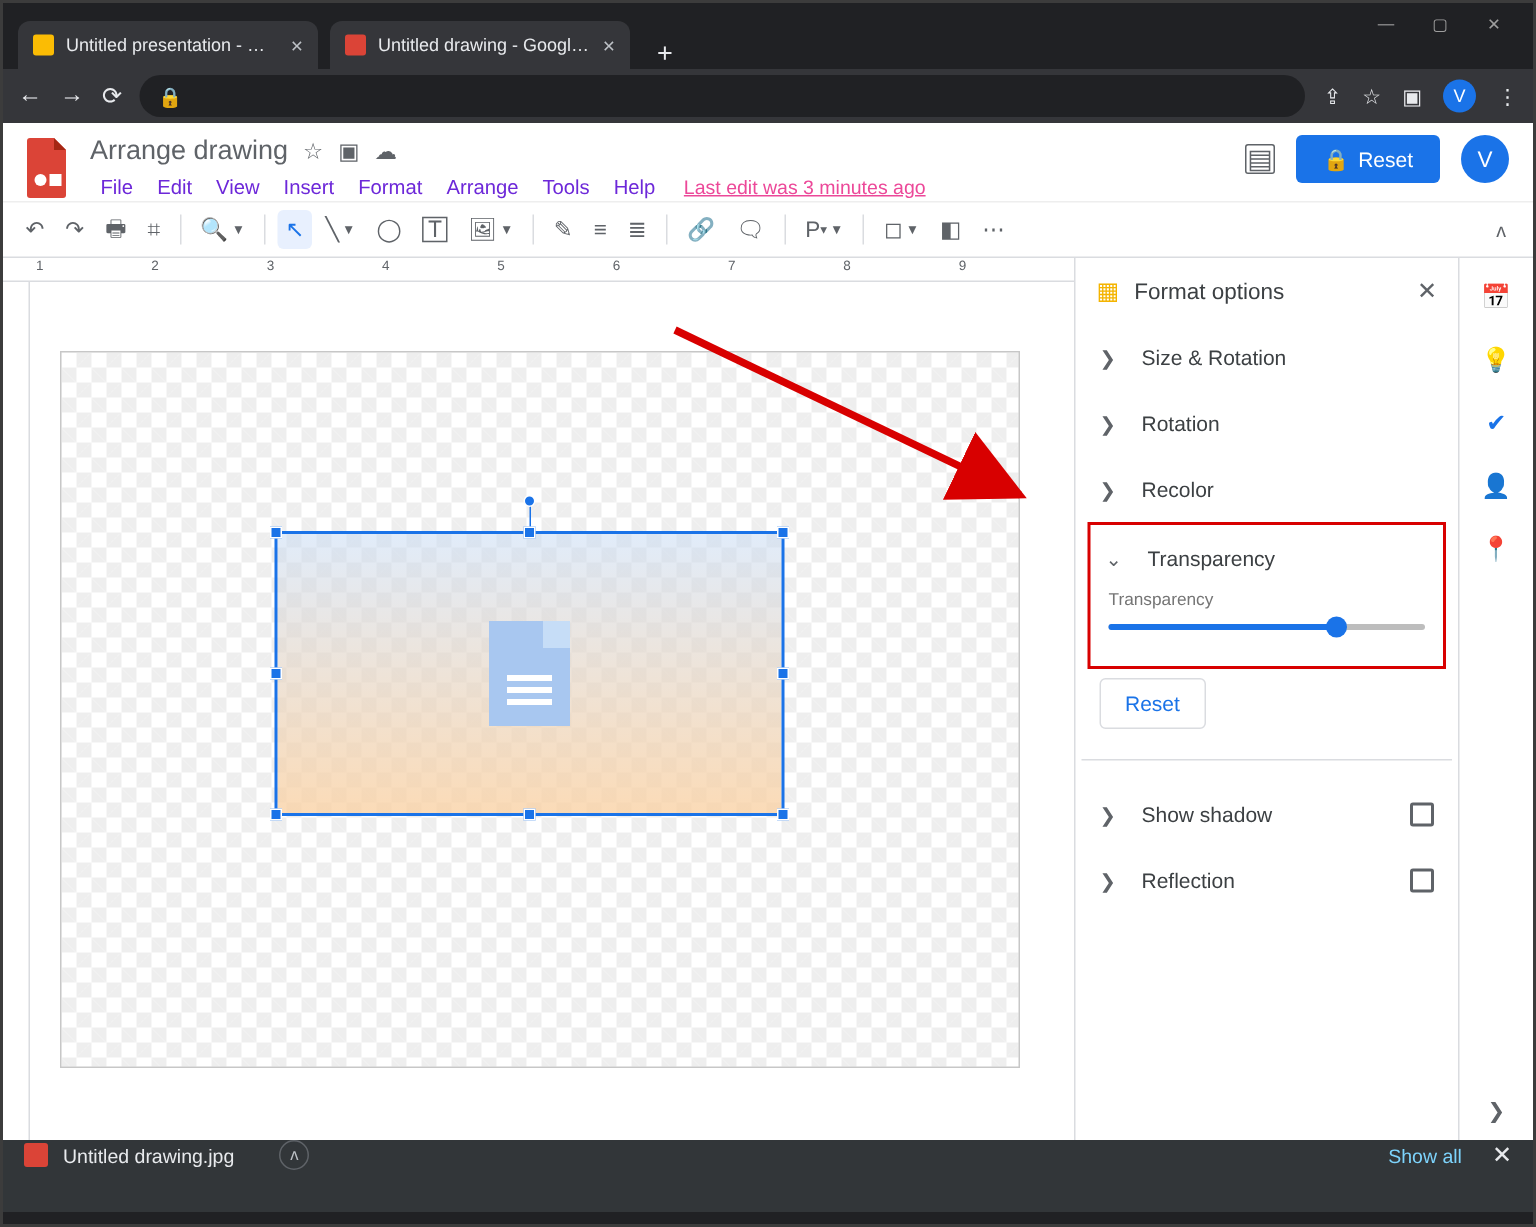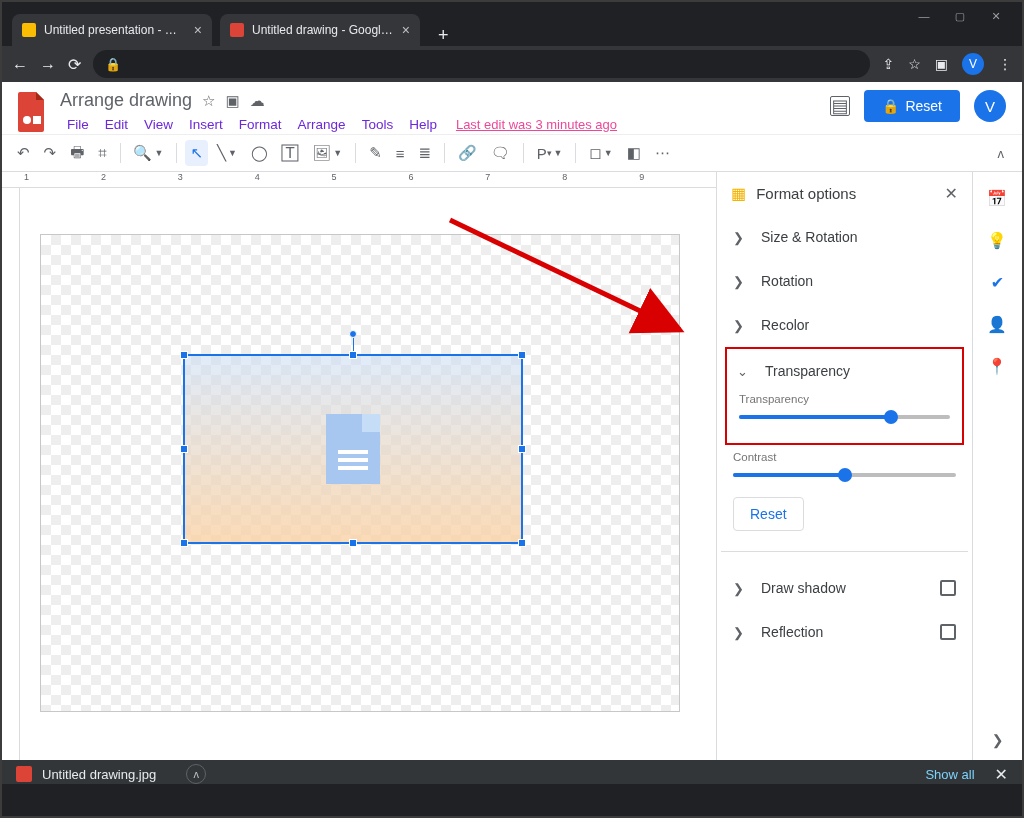--- a/index.html
+++ b/index.html
@@ -108,21 +108,21 @@
   .slider-fill { position:absolute; left:0; top:0; bottom:0; background:#1a73e8; border-radius:2px; }
   .slider-thumb { position:absolute; top:-5px; width:14px; height:14px; border-radius:50%; background:#1a73e8; margin-left:-7px; }
   .reset-btn { margin: 6px 12px; padding: 8px 16px; border:1px solid #dadce0; border-radius:4px; color:#1a73e8; font-size:14px; display:inline-block; }
 
   
   .right-rail { width: 50px; border-left: 1px solid #dadce0; display:flex; flex-direction:column; align-items:center; gap:22px; padding-top:16px; background:#fff; }
   .rail-ico { width:20px; height:20px; display:flex; align-items:center; justify-content:center; font-size:16px; }
   .rail-expand { margin-top:auto; margin-bottom:12px; color:#5f6368; font-size:14px; }
 
   
-  .download-bar { height: 24px; background: #323639; color:#e8eaed; display:flex; align-items:flex-end; padding: 0 14px; font-size:13px; }
+  .download-bar { height: 48px; background: #323639; color:#e8eaed; display:flex; align-items:flex-start; padding: 0 14px; font-size:13px; }
   .dl-item { display:flex; align-items:center; gap:10px; }
   .dl-ico { width:16px; height:16px; background:#db4437; border-radius:2px; }
   .dl-chev { margin-left:20px; color:#bdc1c6; border:1px solid #5f6368; border-radius:50%; width:20px;height:20px; display:flex;align-items:center;justify-content:center; font-size:11px;}
   .dl-right { margin-left:auto; display:flex; align-items:center; gap:20px; }
   .show-all { color:#7dd3fc; }
   .dl-close { color:#e8eaed; font-size:16px; }
 
   
   .fp-body::-webkit-scrollbar{width:10px}.fp-body::-webkit-scrollbar-thumb{background:#dadce0;border-radius:5px}
 </style>
@@ -307,34 +307,27 @@
           </div>
           <div class="slider-group">
             <div class="slider-label">Transparency</div>
             <div class="slider">
               <div class="slider-fill" style="width:72%"></div>
               <div class="slider-thumb" style="left:72%"></div>
             </div>
           </div>
         </div>
 
-        <div class="slider-group">
-          <div class="slider-label">Contrast</div>
-          <div class="slider">
-            <div class="slider-fill" style="width:50%"></div>
-            <div class="slider-thumb" style="left:50%"></div>
-          </div>
-        </div>
         <div class="reset-btn">Reset</div>
 
         <div style="height:1px;background:#dadce0;margin:14px 0"></div>
 
         <div class="fp-section">
           <span class="chev">❯</span>
-          <span>Draw shadow</span>
+          <span>Show shadow</span>
           <span class="cb"></span>
         </div>
         <div class="fp-section">
           <span class="chev">❯</span>
           <span>Reflection</span>
           <span class="cb"></span>
         </div>
       </div>
     </div>
 

